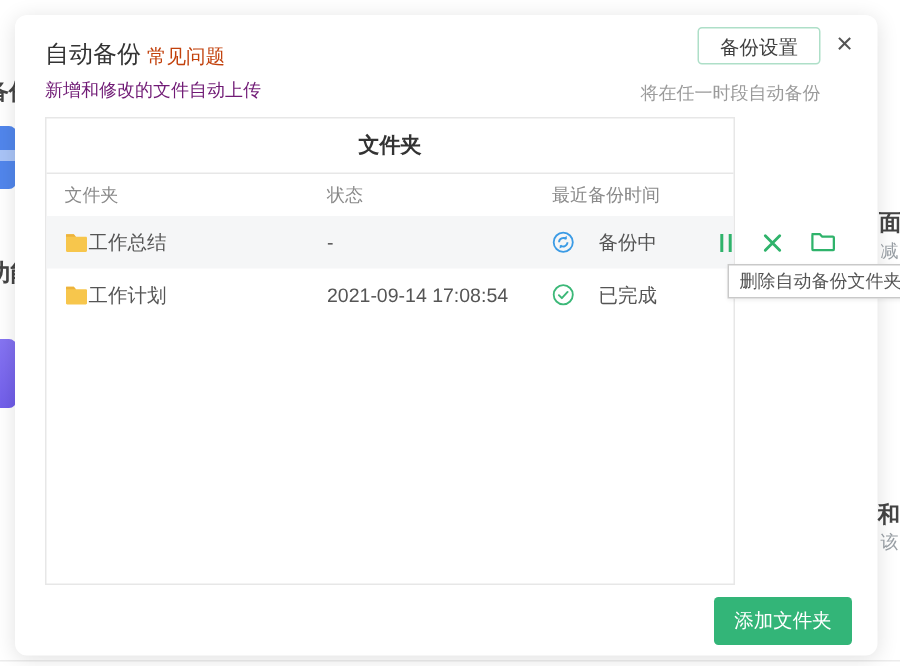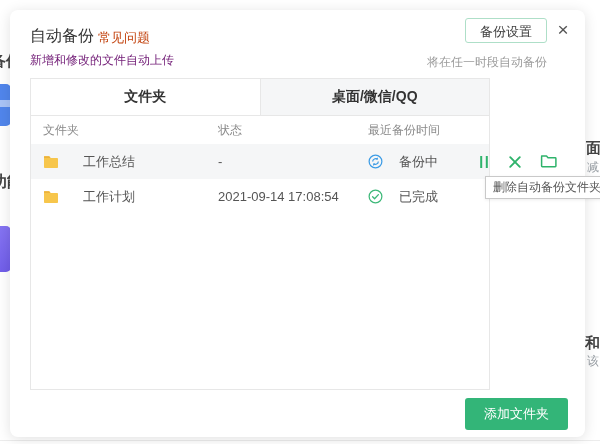--- a/index.html
+++ b/index.html
@@ -50,38 +50,38 @@
   .tab.inactive{background:#F5F6F7;border-left:1px solid #E7E7E7;cursor:pointer;}
   .thead{
     display:grid;grid-template-columns:175px 150px 1fr;align-items:center;
     height:28px;padding:0 12px;font-size:12px;color:#8A8A8A;
   }
   .trow{
     display:grid;grid-template-columns:175px 150px 110px 1fr;align-items:center;
     height:35px;padding:0 12px;font-size:13px;color:#555;
   }
   .trow.highlight{background:#F5F6F7;}
-  .cell-name{display:flex;align-items:center;gap:24px;}
+  .cell-name{display:flex;align-items:center;gap:0;}
   .cell-status{display:flex;align-items:center;gap:16px;}
   .cell-actions{display:flex;align-items:center;gap:18px;justify-self:end;padding-right:16px;}
   .action-icon{display:flex;align-items:center;cursor:pointer;}
   .svgicon{display:flex;align-items:center;}
 
   
   .tooltip{
     position:absolute;left:485px;top:176px;z-index:40;white-space:nowrap;
     background:#fff;border:1px solid #C9C9C9;padding:2px 7px;
     font-size:12px;color:#555;box-shadow:0 1px 3px rgba(0,0,0,.08);
   }
 
   
   .footer-text{position:absolute;left:20px;bottom:17px;font-size:13px;color:#9B9B9B;}
   .footer-link{color:#4DA3E8;font-weight:bold;cursor:pointer;}
   .add-btn{
-    position:absolute;right:17px;bottom:7px;width:103px;height:32px;line-height:32px;
+    position:absolute;right:17px;bottom:7px;width:92px;height:32px;line-height:32px;
     text-align:center;font-size:13px;color:#fff;background:#33B578;
     border-radius:3px;cursor:pointer;
   }
 </style>
 </head>
 <body>
 
 <span class="frag frag-text-dark" style="left:-9px;top:52px;">备份</span>
 <div class="frag frag-icon-blue"></div>
 <span class="frag frag-text-dark" style="left:-9px;top:172px;font-size:16px;">功能</span>
@@ -99,21 +99,20 @@
   <div class="dlg-subtitle">新增和修改的文件自动上传</div>
 
   <div class="settings-btn">备份设置</div>
   <div class="close-btn">×</div>
   <div class="schedule-note">将在任一时段自动备份</div>
 
   <div class="panel">
 
     <div class="tabbar">
       <div class="tab active">文件夹</div>
-      <div class="tab inactive">桌面/微信/QQ</div>
     </div>
 
     <div class="thead">
       <span>文件夹</span>
       <span>状态</span>
       <span>最近备份时间</span>
     </div>
 
     <div class="trow highlight">
       <div class="cell-name">

